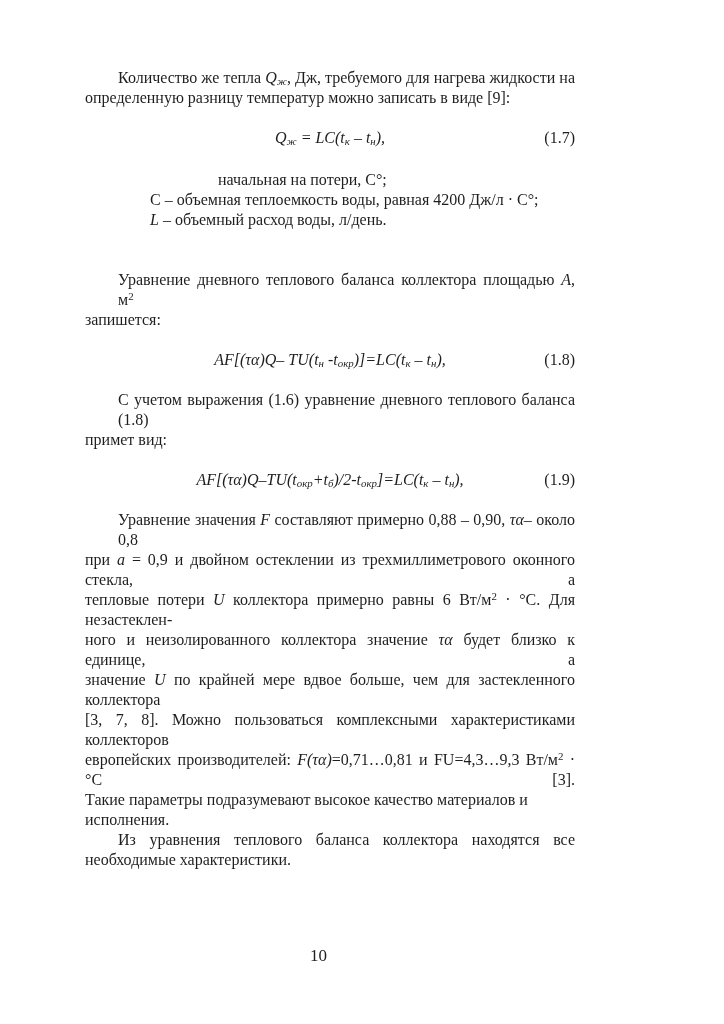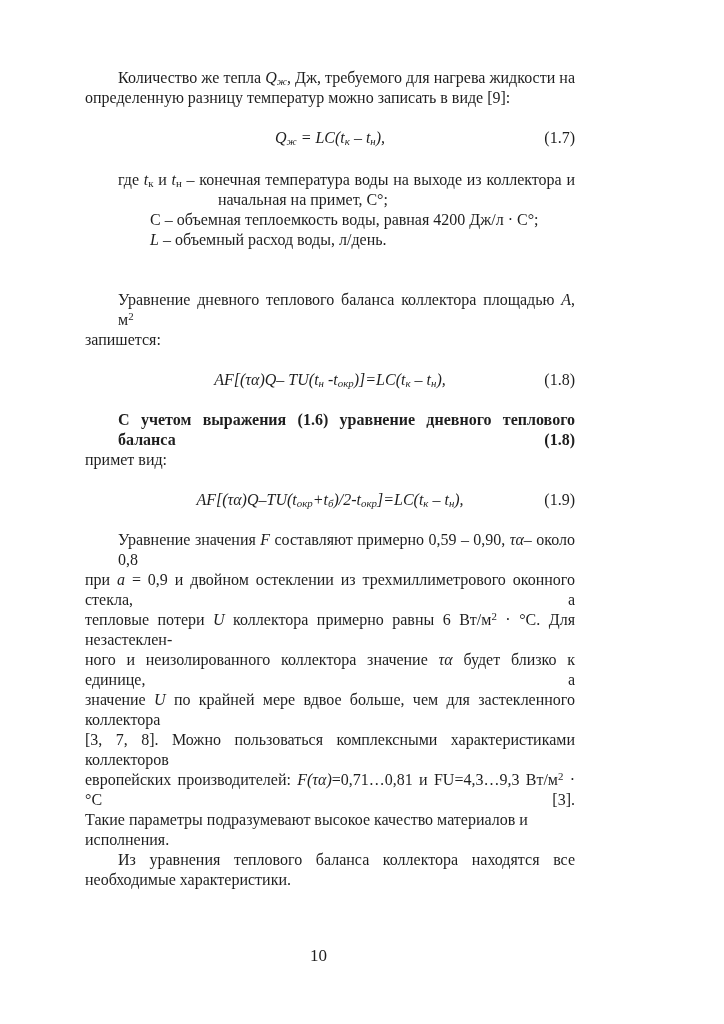--- a/index.html
+++ b/index.html
@@ -38,37 +38,36 @@
 <body>
 
 <div class="page">
   <div id="doc-body">
       <div class="para">
         <div class="line just" style="padding-left: 33px;"><span>Количество же тепла </span><span style="font-style: italic;">Q</span><sub style="font-style: italic;">ж</sub><span>, Дж, требуемого для нагрева жидкости на</span></div>
         <div class="line"><span>определенную разницу температур можно записать в виде [9]:</span></div>
       </div>
       <div class="eq" style="margin-top: 20px;"><span class="eq-formula"><span style="font-style: italic;">Q</span><sub style="font-style: italic;">ж</sub><span style="font-style: italic;"> = LC(</span><span style="font-style: italic;">t</span><sub style="font-style: italic;">к</sub><span style="font-style: italic;"> – </span><span style="font-style: italic;">t</span><sub style="font-style: italic;">н</sub><span style="font-style: italic;">),</span></span><span class="eq-number">(1.7)</span></div>
       <div class="para" style="margin-top: 22px;">
-        <div class="line just" style="padding-left: 33px;"><span>где   </span><span style="font-style: italic;">t</span><sub>к</sub><span> и </span><span style="font-style: italic;">t</span><sub>н</sub><span> – конечная температура воды на выходе из коллектора  и</span></div>
-        <div class="line" style="padding-left: 133px;"><span>начальная на примет, С°;</span></div>
+        <div class="line" style="padding-left: 133px;"><span>начальная на потери, С°;</span></div>
         <div class="line" style="padding-left: 65px;"><span>С – объемная теплоемкость воды, равная 4200 Дж/л · С°;</span></div>
         <div class="line" style="padding-left: 65px;"><span style="font-style: italic;">L</span><span> – объемный расход воды, л/день.</span></div>
       </div>
       <div class="para" style="margin-top: 40px;">
         <div class="line just" style="padding-left: 33px;"><span>Уравнение дневного теплового баланса коллектора площадью </span><span style="font-style: italic;">А</span><span>, м</span><sup>2</sup></div>
         <div class="line"><span>запишется:</span></div>
       </div>
       <div class="eq" style="margin-top: 20px;"><span class="eq-formula"><span style="font-style: italic;">AF[(τα)Q– TU(</span><span style="font-style: italic;">t</span><sub style="font-style: italic;">н</sub><span style="font-style: italic;"> -</span><span style="font-style: italic;">t</span><sub style="font-style: italic;">окр</sub><span style="font-style: italic;">)]=LC(</span><span style="font-style: italic;">t</span><sub style="font-style: italic;">к</sub><span style="font-style: italic;"> – </span><span style="font-style: italic;">t</span><sub style="font-style: italic;">н</sub><span style="font-style: italic;">),</span></span><span class="eq-number">(1.8)</span></div>
       <div class="para" style="margin-top: 20px;">
-        <div class="line just" style="padding-left: 33px; font-weight: bold;"><span>С учетом выражения (1.6) уравнение дневного теплового баланса  (1.8)</span></div>
+        <div class="line just" style="padding-left: 33px;"><span>С учетом выражения (1.6) уравнение дневного теплового баланса  (1.8)</span></div>
         <div class="line"><span>примет вид:</span></div>
       </div>
       <div class="eq" style="margin-top: 20px;"><span class="eq-formula"><span style="font-style: italic;">AF[(τα)Q–TU(</span><span style="font-style: italic;">t</span><sub style="font-style: italic;">окр</sub><span style="font-style: italic;">+</span><span style="font-style: italic;">t</span><sub style="font-style: italic;">б</sub><span style="font-style: italic;">)/2-</span><span style="font-style: italic;">t</span><sub style="font-style: italic;">окр</sub><span style="font-style: italic;">]=LC(</span><span style="font-style: italic;">t</span><sub style="font-style: italic;">к</sub><span style="font-style: italic;"> – </span><span style="font-style: italic;">t</span><sub style="font-style: italic;">н</sub><span style="font-style: italic;">),</span></span><span class="eq-number">(1.9)</span></div>
       <div class="para" style="margin-top: 20px;">
-        <div class="line just" style="padding-left: 33px;"><span>Уравнение значения  </span><span style="font-style: italic;">F</span><span> составляют примерно 0,59 – 0,90, </span><span style="font-style: italic;">τα</span><span>– около 0,8</span></div>
+        <div class="line just" style="padding-left: 33px;"><span>Уравнение значения  </span><span style="font-style: italic;">F</span><span> составляют примерно 0,88 – 0,90, </span><span style="font-style: italic;">τα</span><span>– около 0,8</span></div>
         <div class="line just"><span>при </span><span style="font-style: italic;">а</span><span> = 0,9 и двойном остеклении из трехмиллиметрового оконного стекла, а</span></div>
         <div class="line just"><span>тепловые потери </span><span style="font-style: italic;">U</span><span> коллектора примерно равны 6 Вт/м</span><sup>2</sup><span> · °С. Для незастеклен-</span></div>
         <div class="line just"><span>ного и неизолированного коллектора значение </span><span style="font-style: italic;">τα</span><span> будет близко к единице, а</span></div>
         <div class="line just"><span>значение </span><span style="font-style: italic;">U</span><span> по крайней мере вдвое больше, чем для застекленного коллектора</span></div>
         <div class="line just"><span>[3, 7, 8]. Можно пользоваться комплексными характеристиками коллекторов</span></div>
         <div class="line just"><span>европейских производителей: </span><span style="font-style: italic;">F(τα)</span><span>=0,71…0,81 и </span><span style=" margin-top: 26px;">FU</span><span>=4,3…9,3 Вт/м</span><sup>2</sup><span> · °С [3].</span></div>
         <div class="line"><span>Такие параметры подразумевают высокое качество материалов и исполнения.</span></div>
       </div>
       <div class="para">
         <div class="line just" style="padding-left: 33px;"><span>Из уравнения теплового баланса коллектора находятся  все</span></div>

